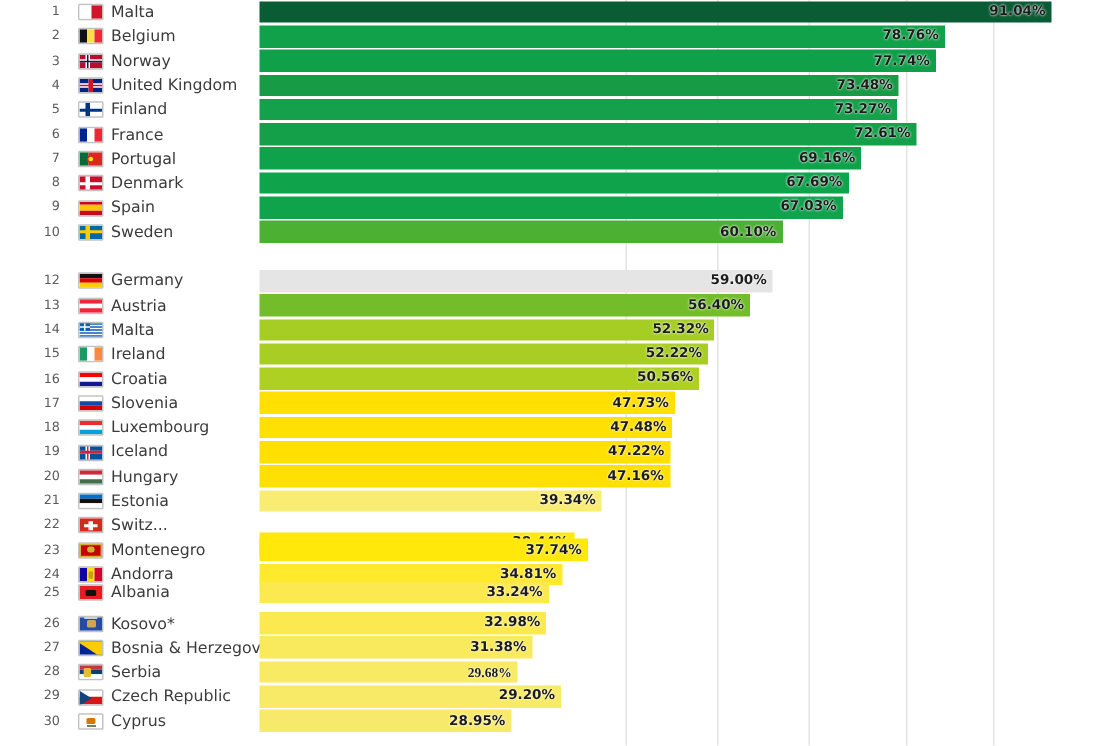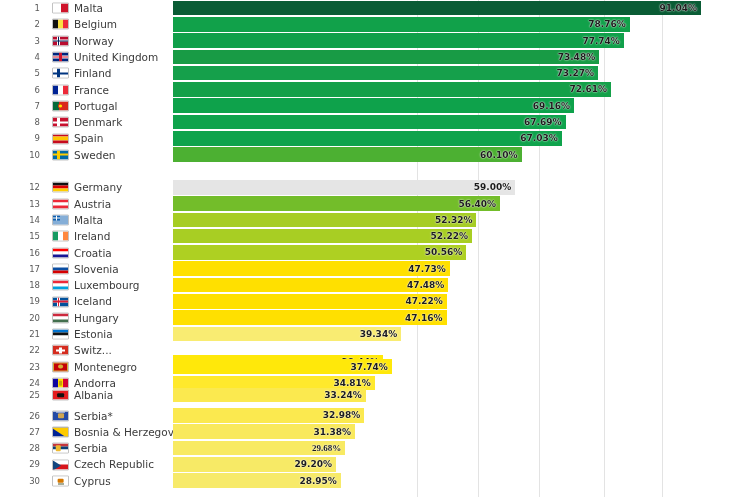--- a/index.html
+++ b/index.html
@@ -492,21 +492,21 @@
         </div>
       </div>
       <div class="row" style="top: 407.5px;">
         <div class="rank">26</div>
         <div class="flag">
           <span class="fl" style="background:#244aa5">
             <span class="ctr" style="width:40%;height:50%;background:#d0a650;border-radius:1px"></span>
             <span style="position:absolute;left:22%;top:8%;width:56%;height:12%;background:#fff;border-radius:1px"></span>
           </span>
         </div>
-        <div class="cname">Serbia*</div>
+        <div class="cname">Kosovo*</div>
         <div class="bar-track" style="width: 191.284px;">
           <div class="bar" style="background: rgb(251, 233, 79); width: 100%;">
             <span class="bar-label">32.98%</span>
           </div>
         </div>
       </div>
       <div class="row" style="top: 423.8px;">
         <div class="rank">27</div>
         <div class="flag">
           <span class="fl" style="background:#002395">
@@ -539,21 +539,21 @@
       </div>
       <div class="row" style="top: 456.4px;">
         <div class="rank">29</div>
         <div class="flag">
           <span class="fl" style="background:#fff">
             <span style="position:absolute;left:0;bottom:0;width:100%;height:50%;background:#d7141a"></span>
             <span style="position:absolute;left:0;top:0;width:0;height:0;border-top:5.5px solid transparent;border-bottom:5.5px solid transparent;border-left:8px solid #11457e"></span>
           </span>
         </div>
         <div class="cname">Czech Republic</div>
-        <div class="bar-track" style="width: 163px;">
+        <div class="bar-track" style="width: 201px;">
           <div class="bar" style="background: rgb(247, 234, 102); width: 100%;">
             <span class="bar-label">29.20%</span>
           </div>
         </div>
       </div>
       <div class="row" style="top: 472.7px;">
         <div class="rank">30</div>
         <div class="flag">
           <span class="fl" style="background:#fff">
             <span class="ctr" style="width:45%;height:40%;background:#d57800;border-radius:1px"></span>

